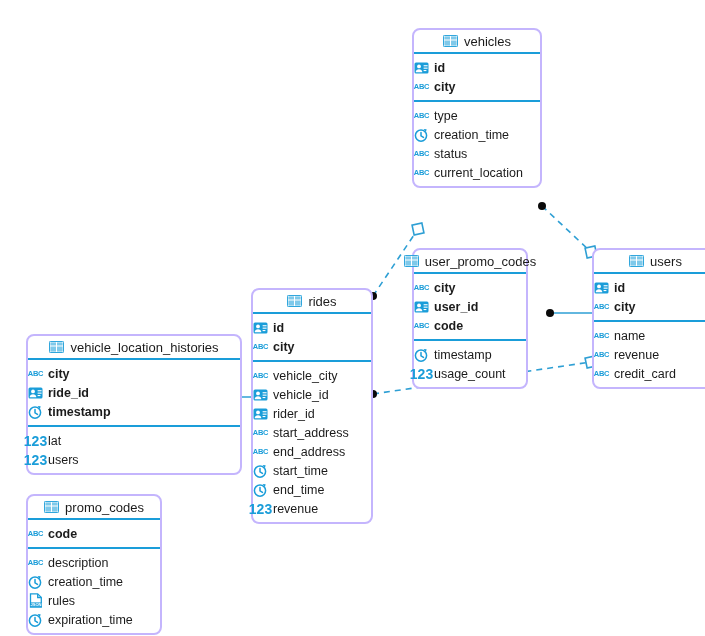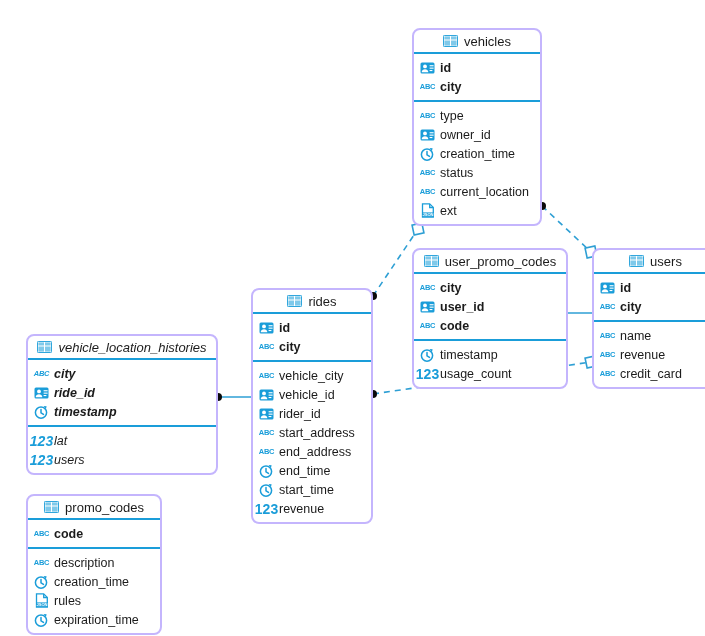--- a/index.html
+++ b/index.html
@@ -55,21 +55,20 @@
     box-sizing: border-box;
   }
   .col-group.keys {
     border-bottom: 2px solid #1a9dd9;
   }
   .col-row {
     display: flex;
     align-items: center;
     gap: 5px;
     height: 19px;
-    padding-left: 6px;
     padding-right: 8px;
     white-space: nowrap;
   }
   .col-name {
     font-size: 12.5px;
     color: #1b1b1b;
   }
   .col-row.key .col-name {
     font-weight: bold;
   }
@@ -163,67 +162,43 @@
       </div>
       <div class="col-group">
         <div class="col-row">
           <span class="ico">
             <span class="ico-abc">ABC</span>
           </span>
           <span class="col-name">type</span>
         </div>
         <div class="col-row">
           <span class="ico">
-            <svg width="15" height="12" viewBox="0 0 15 12">
-              <rect x="0.5" y="0.5" width="14" height="11" rx="1.5" fill="#1a9dd9"></rect>
-              <circle cx="5" cy="4.4" r="1.9" fill="#ffffff"></circle>
-              <path d="M1.7 10.2c0-1.9 1.5-3 3.3-3s3.3 1.1 3.3 3z" fill="#ffffff"></path>
-              <rect x="9.6" y="3.2" width="4" height="1.1" fill="#ffffff"></rect>
-              <rect x="9.6" y="5.6" width="4" height="1.1" fill="#ffffff"></rect>
-              <rect x="9.6" y="8" width="2.8" height="1.1" fill="#ffffff"></rect>
-            </svg>
-          </span>
-          <span class="col-name">owner_id</span>
-        </div>
-        <div class="col-row">
-          <span class="ico">
             <svg width="15" height="14" viewBox="0 0 15 14">
               <circle cx="7" cy="7.6" r="5.6" fill="#ffffff" stroke="#1a9dd9" stroke-width="1.5"></circle>
               <path d="M7 4.4V7.8L9.5 9.4" fill="none" stroke="#1a9dd9" stroke-width="1.5" stroke-linecap="round"></path>
               <path d="M9.6 1.1l3 0.2-0.6 2.6z" fill="#1a9dd9"></path>
             </svg>
           </span>
           <span class="col-name">creation_time</span>
         </div>
         <div class="col-row">
           <span class="ico">
             <span class="ico-abc">ABC</span>
           </span>
           <span class="col-name">status</span>
         </div>
         <div class="col-row">
           <span class="ico">
             <span class="ico-abc">ABC</span>
           </span>
           <span class="col-name">current_location</span>
         </div>
-        <div class="col-row">
-          <span class="ico">
-            <svg width="14" height="15" viewBox="0 0 14 15">
-              <path d="M1.5 0.8h7.2l3.6 3.6v9.8H1.5z" fill="#ffffff" stroke="#1a9dd9" stroke-width="1.3"></path>
-              <path d="M8.7 0.9v3.6h3.6" fill="none" stroke="#1a9dd9" stroke-width="1.3"></path>
-              <rect x="1.2" y="9.4" width="11.6" height="4.4" fill="#1a9dd9"></rect>
-              <text x="7" y="13" font-family="Liberation Sans, sans-serif" font-size="4.1" font-weight="bold" fill="#ffffff" text-anchor="middle">JSON</text>
-            </svg>
-          </span>
-          <span class="col-name">ext</span>
-        </div>
       </div>
     </div>
-    <div class="table-node" style="left: 412px; top: 248px; width: 156px;">
+    <div class="table-node" style="left: 412px; top: 248px; width: 116px;">
       <div class="table-title">
         <span class="ico">
           <svg width="15" height="12" viewBox="0 0 15 12">
             <rect x="0.4" y="0.4" width="14.2" height="11.2" rx="1" fill="#ffffff" stroke="#1a9dd9" stroke-width="1"></rect>
             <rect x="1.4" y="1.4" width="5.6" height="3.1" fill="#7fc9ea"></rect>
             <rect x="8" y="1.4" width="5.6" height="3.1" fill="#7fc9ea"></rect>
             <rect x="1.4" y="5.5" width="5.6" height="5.1" fill="#7fc9ea"></rect>
             <rect x="8" y="5.5" width="5.6" height="5.1" fill="#7fc9ea"></rect>
           </svg>
         </span>
@@ -410,41 +385,41 @@
           <span class="col-name">end_address</span>
         </div>
         <div class="col-row">
           <span class="ico">
             <svg width="15" height="14" viewBox="0 0 15 14">
               <circle cx="7" cy="7.6" r="5.6" fill="#ffffff" stroke="#1a9dd9" stroke-width="1.5"></circle>
               <path d="M7 4.4V7.8L9.5 9.4" fill="none" stroke="#1a9dd9" stroke-width="1.5" stroke-linecap="round"></path>
               <path d="M9.6 1.1l3 0.2-0.6 2.6z" fill="#1a9dd9"></path>
             </svg>
           </span>
+          <span class="col-name">start_time</span>
+        </div>
+        <div class="col-row">
+          <span class="ico">
+            <svg width="15" height="14" viewBox="0 0 15 14">
+              <circle cx="7" cy="7.6" r="5.6" fill="#ffffff" stroke="#1a9dd9" stroke-width="1.5"></circle>
+              <path d="M7 4.4V7.8L9.5 9.4" fill="none" stroke="#1a9dd9" stroke-width="1.5" stroke-linecap="round"></path>
+              <path d="M9.6 1.1l3 0.2-0.6 2.6z" fill="#1a9dd9"></path>
+            </svg>
+          </span>
           <span class="col-name">end_time</span>
         </div>
         <div class="col-row">
           <span class="ico">
-            <svg width="15" height="14" viewBox="0 0 15 14">
-              <circle cx="7" cy="7.6" r="5.6" fill="#ffffff" stroke="#1a9dd9" stroke-width="1.5"></circle>
-              <path d="M7 4.4V7.8L9.5 9.4" fill="none" stroke="#1a9dd9" stroke-width="1.5" stroke-linecap="round"></path>
-              <path d="M9.6 1.1l3 0.2-0.6 2.6z" fill="#1a9dd9"></path>
-            </svg>
-          </span>
-          <span class="col-name">start_time</span>
-        </div>
-        <div class="col-row">
-          <span class="ico">
             <span class="ico-num">123</span>
           </span>
           <span class="col-name">revenue</span>
         </div>
       </div>
     </div>
-    <div class="table-node" style="left: 26px; top: 334px; width: 192px; font-style: italic;">
+    <div class="table-node" style="left: 26px; top: 334px; width: 216px;">
       <div class="table-title">
         <span class="ico">
           <svg width="15" height="12" viewBox="0 0 15 12">
             <rect x="0.4" y="0.4" width="14.2" height="11.2" rx="1" fill="#ffffff" stroke="#1a9dd9" stroke-width="1"></rect>
             <rect x="1.4" y="1.4" width="5.6" height="3.1" fill="#7fc9ea"></rect>
             <rect x="8" y="1.4" width="5.6" height="3.1" fill="#7fc9ea"></rect>
             <rect x="1.4" y="5.5" width="5.6" height="5.1" fill="#7fc9ea"></rect>
             <rect x="8" y="5.5" width="5.6" height="5.1" fill="#7fc9ea"></rect>
           </svg>
         </span>

